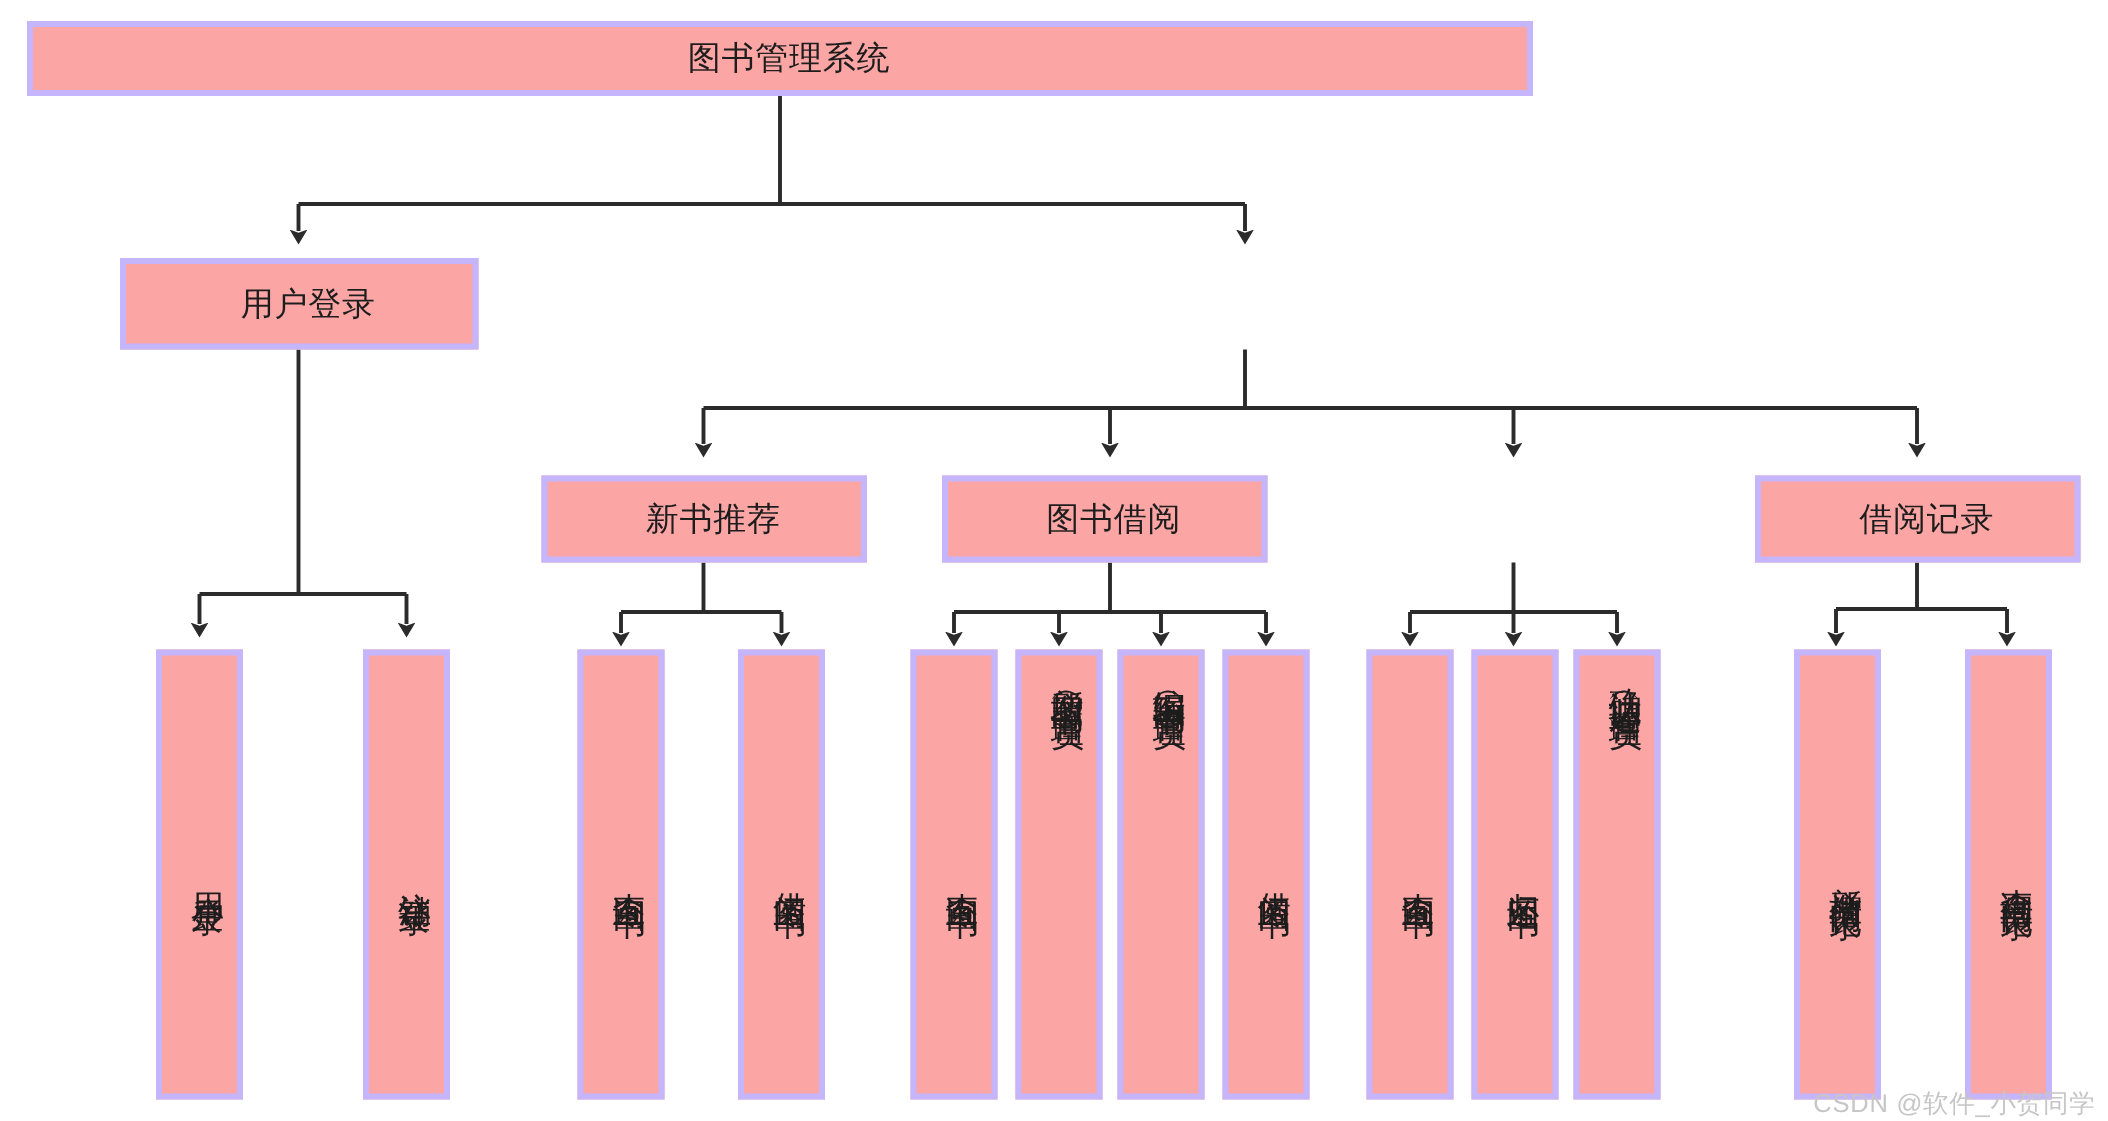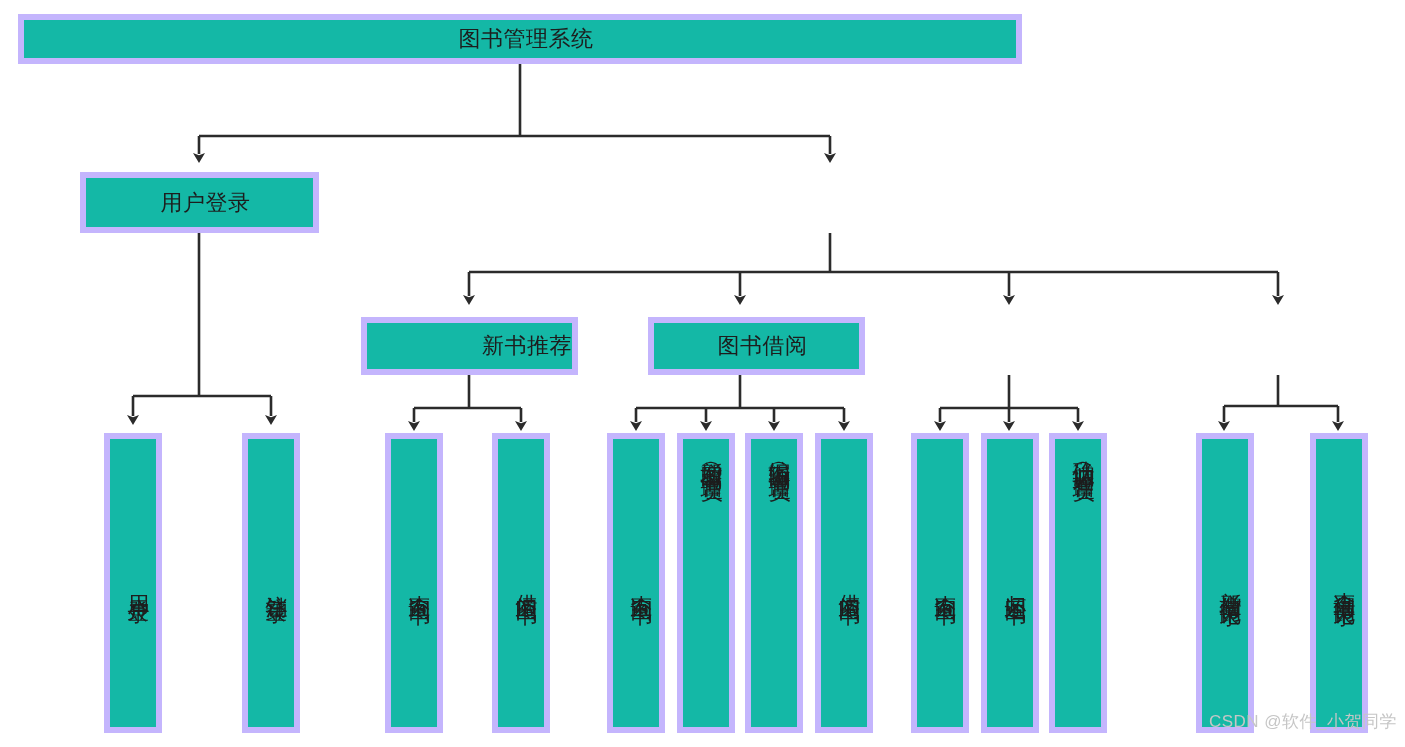--- a/index.html
+++ b/index.html
@@ -22,22 +22,22 @@
     position: absolute;
     left: 0;
     top: 0;
     width: 1405px;
     height: 747px;
     pointer-events: none;
   }
   .node {
     position: absolute;
     box-sizing: border-box;
-    background: #14b8a6;
-    border: 6px solid #c4b5fd;
+    background: #fca5a5;
+    border: 4px solid #c4b5fd;
     display: flex;
     align-items: center;
     justify-content: center;
     color: #1d1d1d;
     z-index: 3;
     padding-left: 12px;
   }
   .node-label {
     display: block;
     text-align: center;
@@ -67,21 +67,21 @@
     margin: 0 auto;
   }
   
   .node.vert.short {
     align-items: center;
     padding-top: 0;
   }
   #watermark {
     position: absolute;
     right: 8px;
-    bottom: 14px;
+    bottom: 0;
     font-size: 17px;
     color: #c6c6c6;
     letter-spacing: 0.5px;
     white-space: nowrap;
     z-index: 5;
     font-family: "Liberation Sans", "DejaVu Sans", sans-serif;
   }
 </style>
 </head>
 <body>
@@ -139,25 +139,28 @@
   </svg>
 
   <div class="node horiz root" style="left:18px; top:14px; width:1004px; height:50px;">
     <span class="node-label">图书管理系统</span>
   </div>
 
   <div class="node horiz" style="left:80px; top:172px; width:239px; height:61px;">
     <span class="node-label">用户登录</span>
   </div>
 
-  <div class="node horiz" style="left:361px; top:317px; width:217px; height:58px;justify-content:flex-end;">
+  <div class="node horiz" style="left:361px; top:317px; width:217px; height:58px;">
     <span class="node-label">新书推荐</span>
   </div>
-  <div class="node horiz" style="left:648px; top:317px; width:217px; height:58px;">
+  <div class="node horiz" style="left:628px; top:317px; width:217px; height:58px;">
     <span class="node-label">图书借阅</span>
+  </div>
+  <div class="node horiz" style="left:1170px; top:317px; width:217px; height:58px;">
+    <span class="node-label">借阅记录</span>
   </div>
 
   <div class="node vert short" style="left:104px; top:433px; width:58px; height:300px;">
     <span class="node-label">用户登录</span>
   </div>
   <div class="node vert short" style="left:242px; top:433px; width:58px; height:300px;">
     <span class="node-label">注销登录</span>
   </div>
 
   <div class="node vert short" style="left:385px; top:433px; width:58px; height:300px;">

